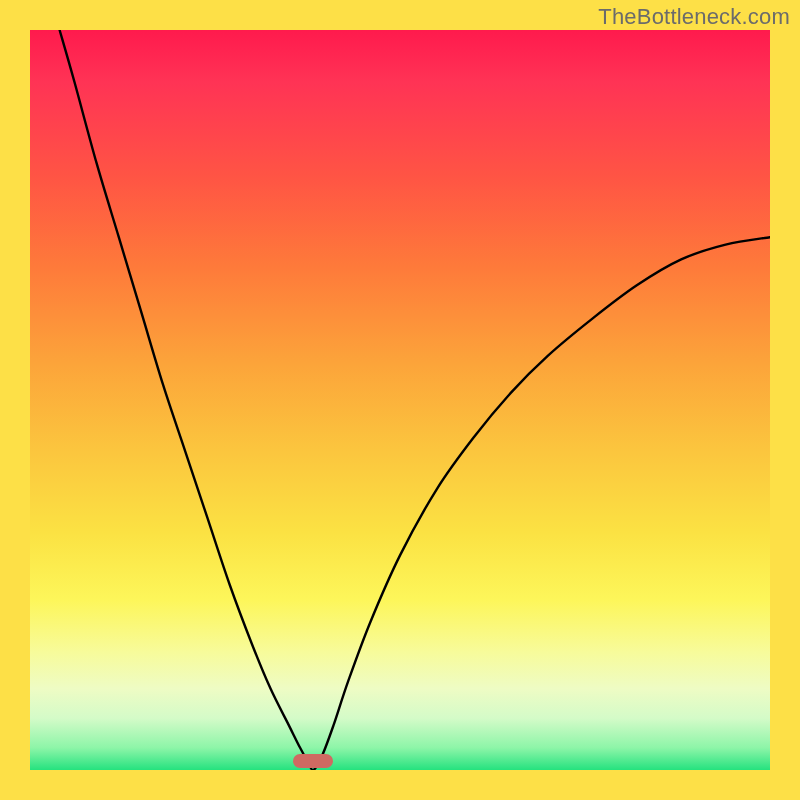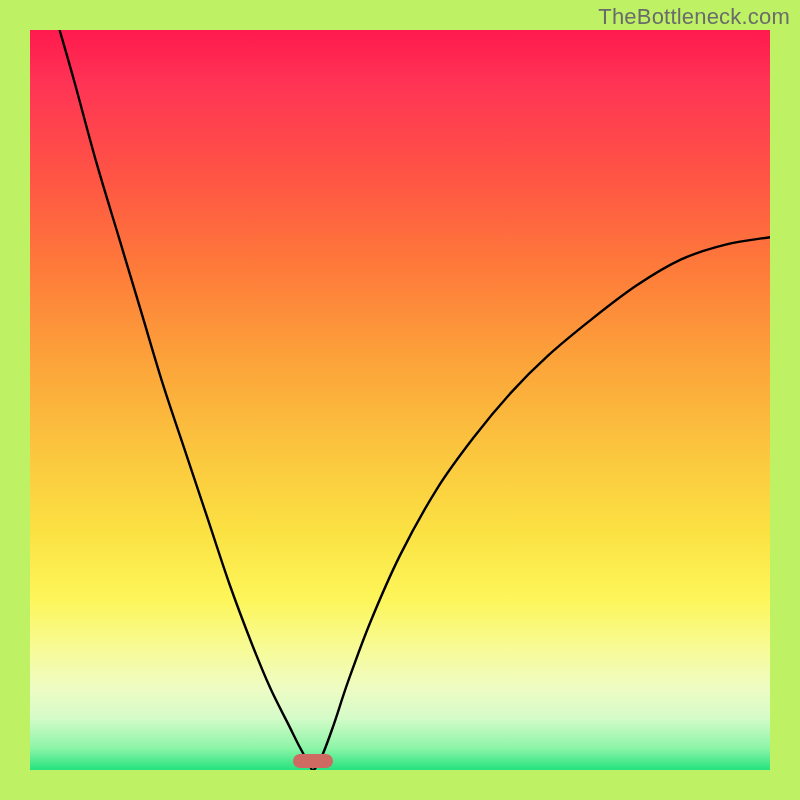--- a/index.html
+++ b/index.html
@@ -10,21 +10,21 @@
     background: #000;
     overflow: hidden;
     font-family: Arial, Helvetica, sans-serif;
   }
   .frame {
     position: absolute;
     top: 0;
     left: 0;
     width: 800px;
     height: 800px;
-    background: #bef264;
+    background: #fde047;
     text-align: center;
   }
   .plot-area {
     position: absolute;
     top: 30px;
     left: 30px;
     width: 740px;
     height: 740px;
     background: linear-gradient(
       to bottom,

